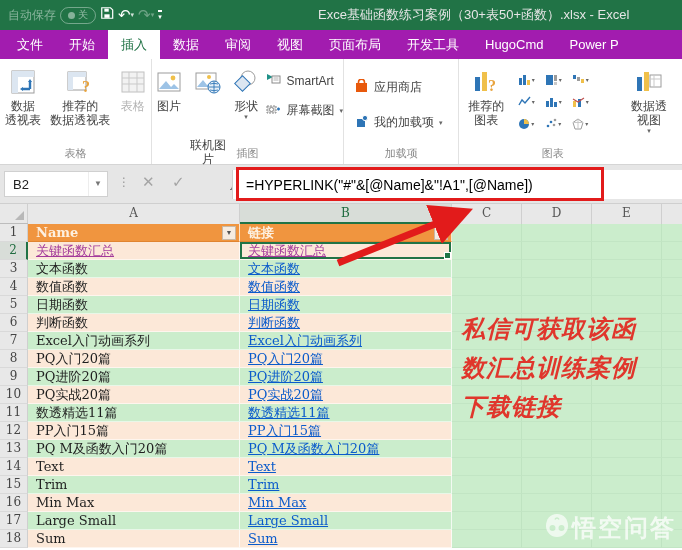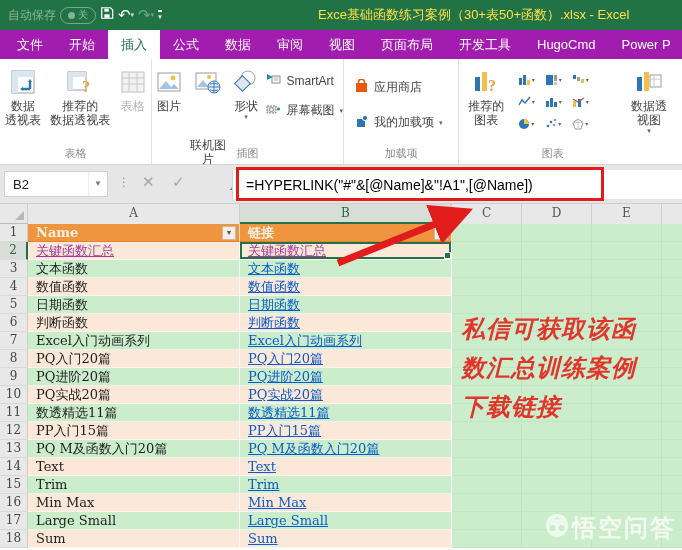--- a/index.html
+++ b/index.html
@@ -9,21 +9,21 @@
   #titlebar{position:absolute;left:0;top:0;width:682px;height:30px;background:#217346;color:#fff;}
   #qat{position:absolute;left:8px;top:0;height:30px;display:flex;align-items:center;gap:4px;}
   .autosave{display:flex;align-items:center;gap:4px;font-size:12px;color:rgba(255,255,255,.45);}
   .as-pill{display:inline-flex;align-items:center;gap:3px;border:1px solid rgba(255,255,255,.38);border-radius:9px;padding:0 7px;height:15px;font-size:10px;color:rgba(255,255,255,.5);}
   .as-dot{width:7px;height:7px;border-radius:50%;background:rgba(255,255,255,.45);display:inline-block;}
   .qbtn{color:#fff;font-size:15px;line-height:30px;cursor:default;}
   .qbtn.dim{color:rgba(255,255,255,.35);}
   .qcaret{font-size:7px;color:rgba(255,255,255,.8);margin-left:-4px;}
   .qcaret.dim{color:rgba(255,255,255,.35);}
   .qcustom{display:inline-block;border-top:2px solid #fff;font-size:7px;line-height:7px;padding-top:1px;color:#fff;}
-  #win-title{position:absolute;left:318px;top:0;height:30px;line-height:30px;font-size:13px;color:#fde047;white-space:nowrap;}
+  #win-title{position:absolute;left:318px;top:0;height:30px;line-height:30px;font-size:13px;color:#e5e5e5;white-space:nowrap;}
   
   #tabs{position:absolute;left:0;top:30px;width:682px;height:29px;background:#a21caf;display:flex;align-items:flex-end;padding-left:4px;box-sizing:border-box;}
   .tab{height:29px;line-height:29px;padding:0 13px;font-size:13px;color:#fff;white-space:nowrap;}
   .tab.active{background:#fff;color:#217346;}
   
   #ribbon{position:absolute;left:0;top:59px;width:682px;height:106px;background:#fff;display:flex;border-bottom:1px solid #d5d5d5;box-sizing:border-box;}
   .rgroup{position:relative;height:100%;border-right:1px solid #e2e2e2;box-sizing:border-box;padding-top:6px;}
   .glabel{position:absolute;left:0;right:0;bottom:3px;text-align:center;font-size:11px;color:#898989;white-space:nowrap;}
   .big-row{display:flex;align-items:flex-start;justify-content:center;gap:2px;}
   .rb-big{display:flex;flex-direction:column;align-items:center;font-size:12px;color:#444;line-height:14px;text-align:center;padding:2px 1px;}
@@ -110,21 +110,20 @@
       <span class="qcaret dim">▾</span>
     <span class="qcustom">▾</span>
   </div>
   <div id="win-title">Exce基础函数练习案例（30+表50+函数）.xlsx  -  Excel</div>
 </div>
 
 <div id="tabs">
     <div class="tab">文件</div>
     <div class="tab">开始</div>
     <div class="tab active">插入</div>
-    <div class="tab">公式</div>
     <div class="tab">数据</div>
     <div class="tab">审阅</div>
     <div class="tab">视图</div>
     <div class="tab">页面布局</div>
     <div class="tab">开发工具</div>
     <div class="tab">HugoCmd</div>
     <div class="tab">Power P</div>
   </div>
 
 <div id="ribbon">

